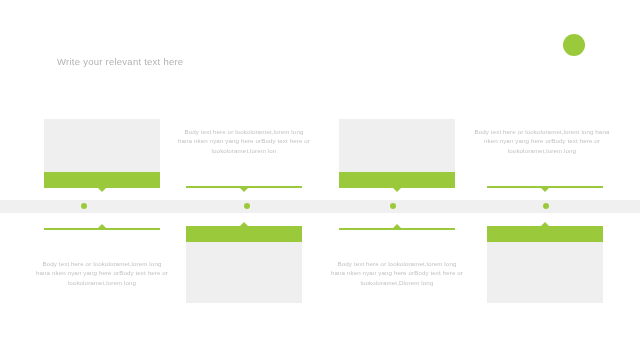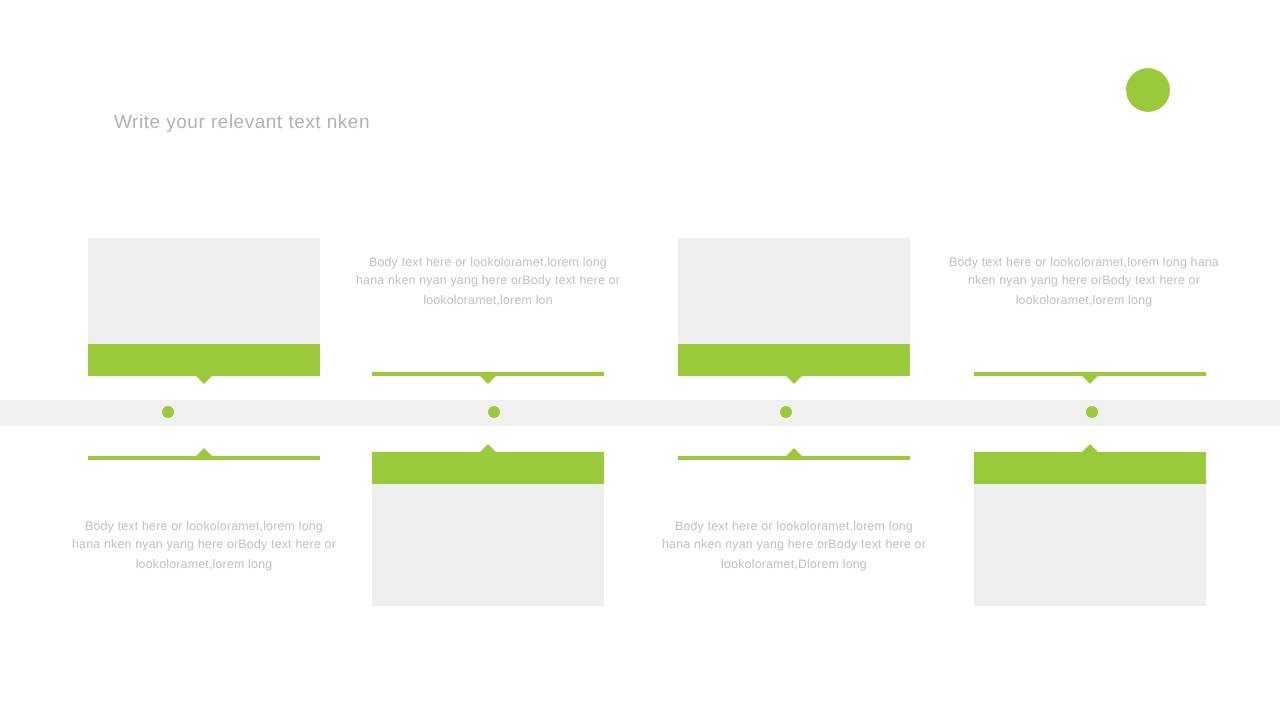--- a/index.html
+++ b/index.html
@@ -162,21 +162,21 @@
   }
   .body-text-3 { width: 150px; left: 8px; }
   .text-top { top: 127px; }
   .text-bottom { top: 259px; }
 </style>
 </head>
 <body>
 
 <div class="slide">
 
-  <div class="headline">Write your relevant text nken</div>
+  <div class="headline">Write your relevant text here</div>
 
   <div class="accent-dot"></div>
 
   <div class="timeline-band"></div>
   <div class="timeline-dot" style="left:81px"></div>
   <div class="timeline-dot" style="left:244px"></div>
   <div class="timeline-dot" style="left:390px"></div>
   <div class="timeline-dot" style="left:543px"></div>
 
   <div class="col col-0">

